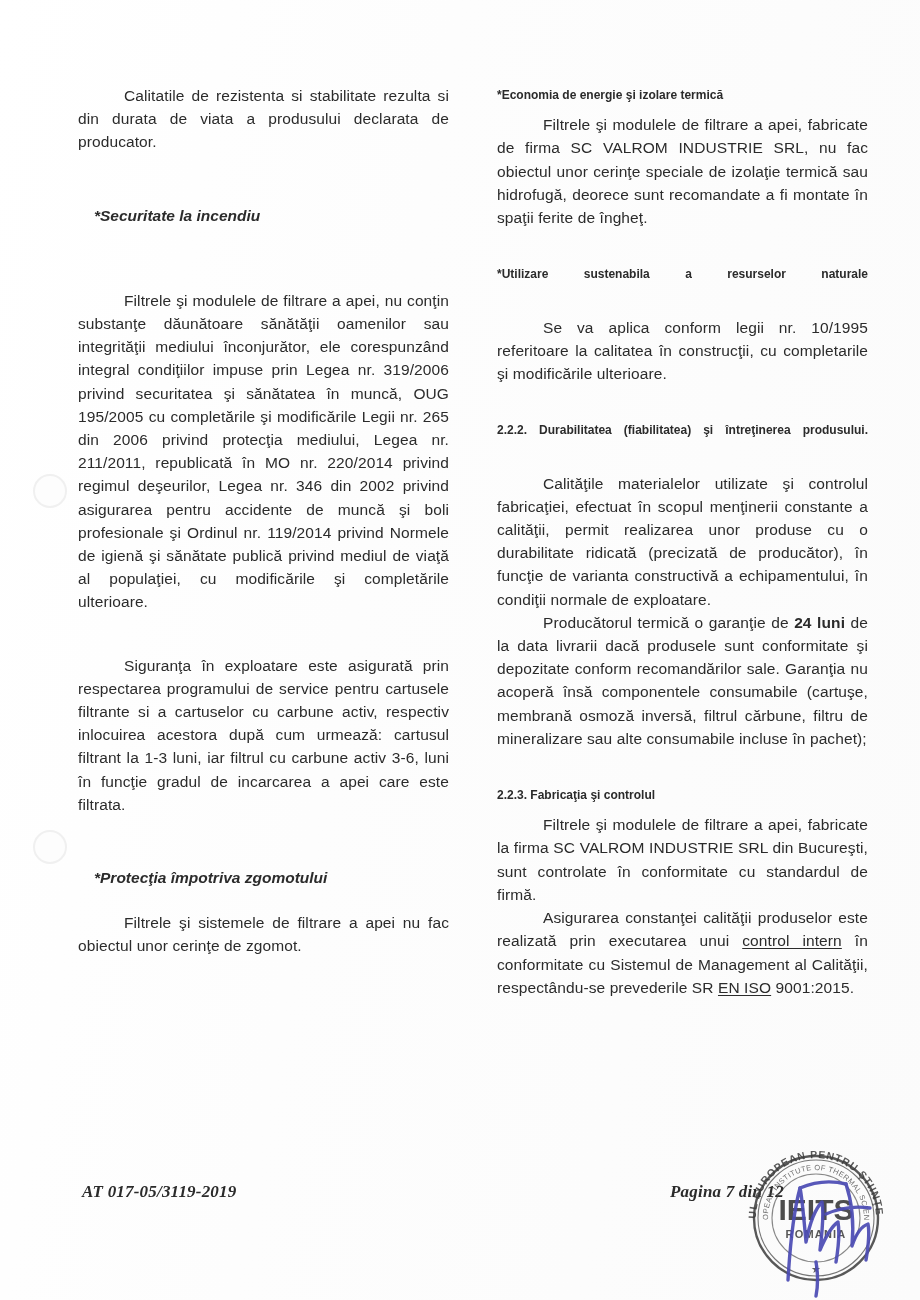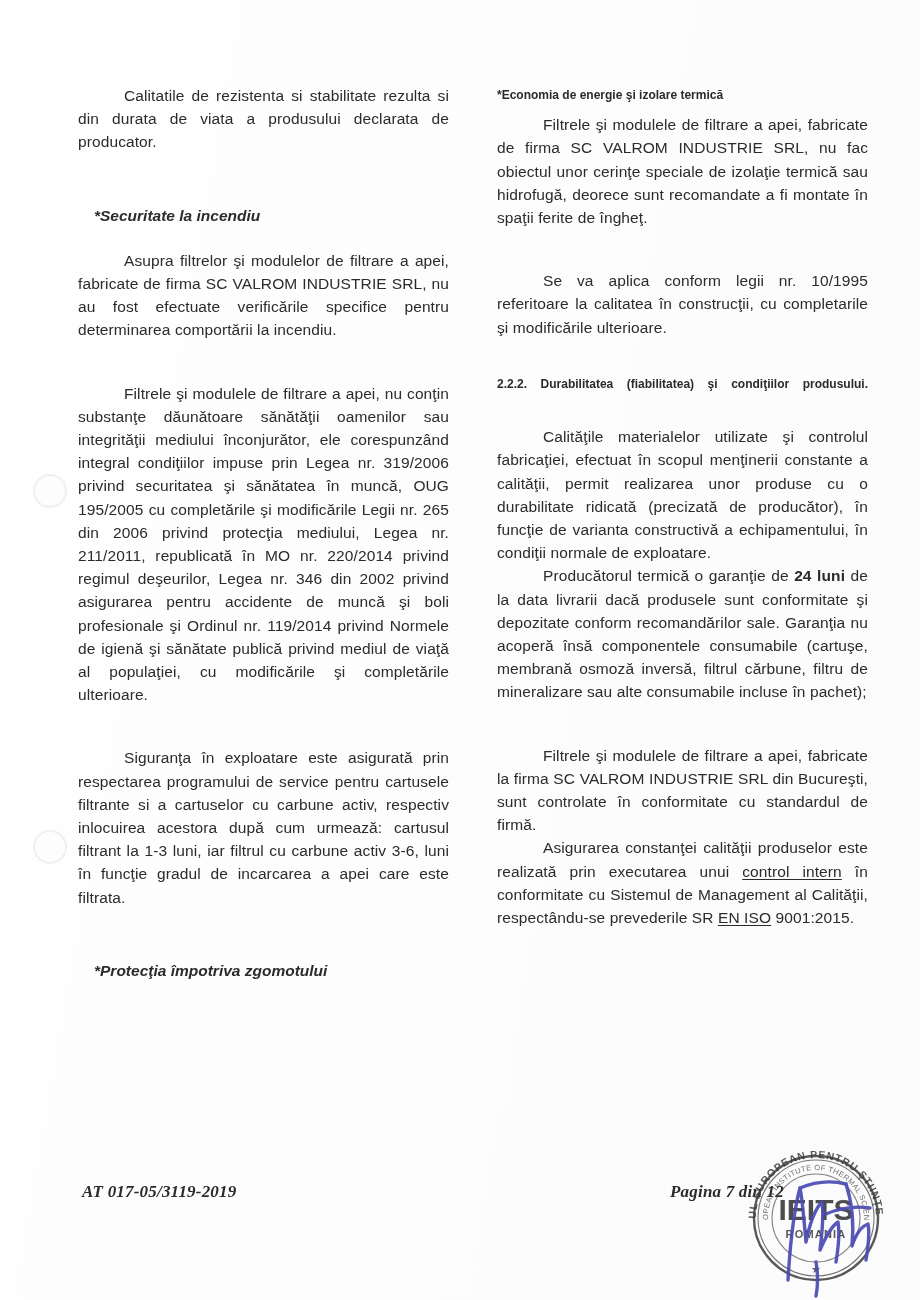--- a/index.html
+++ b/index.html
@@ -143,59 +143,61 @@
   <div class="columns">
 
     <div class="col">
 
       <p class="body">Calitatile de rezistenta si stabilitate rezulta si din durata de viata a produsului declarata de producator.</p>
 
       <div class="sp-lg"></div>
 
       <h3 class="heading-italic">*Securitate la incendiu</h3>
       <div class="sp-xs"></div>
-      <p class="body">Asupra filtrelor şi modulelor de filtrare a apei, fabricate de firma SC VALROM INDUSTRIE SRL, nu au fost efectuate verificările specifice pentru determinarea comportării la incendiu.</p>
 
       <div class="sp-lg"></div>
 
       <div class="sp-xs"></div>
       <p class="body">Filtrele şi modulele de filtrare a apei, nu conţin substanţe dăunătoare sănătăţii oamenilor sau integrităţii mediului înconjurător, ele corespunzând integral condiţiilor impuse prin Legea nr. 319/2006 privind securitatea şi sănătatea în muncă, OUG 195/2005 cu completările şi modificările Legii nr. 265 din 2006 privind protecţia mediului, Legea nr. 211/2011, republicată în MO nr. 220/2014 privind regimul deşeurilor, Legea nr. 346 din 2002 privind asigurarea pentru accidente de muncă şi boli profesionale şi Ordinul nr. 119/2014 privind Normele de igienă şi sănătate publică privind mediul de viaţă al populaţiei, cu modificările şi completările ulterioare.</p>
 
       <div class="sp-lg"></div>
 
       <div class="sp-xs"></div>
       <p class="body">Siguranţa în exploatare este asigurată prin respectarea programului de service pentru cartusele filtrante si a cartuselor cu carbune activ, respectiv inlocuirea acestora după cum urmează: cartusul filtrant la 1-3 luni, iar filtrul cu carbune activ 3-6, luni în funcţie gradul de incarcarea a apei care este filtrata.</p>
 
       <div class="sp-lg"></div>
 
       <h3 class="heading-italic">*Protecţia împotriva zgomotului</h3>
       <div class="sp-xs"></div>
+      <p class="body">Filtrele şi sistemele de filtrare a apei nu fac obiectul unor cerinţe de zgomot.</p>
 
     </div>
 
     <div class="col">
 
       <h3 class="heading-bold">*Economia de energie şi izolare termică</h3>
       <div class="sp-xs"></div>
       <p class="body">Filtrele şi modulele de filtrare a apei, fabricate de firma SC VALROM INDUSTRIE SRL, nu fac obiectul unor cerinţe speciale de izolaţie termică sau hidrofugă, deorece sunt recomandate a fi montate în spaţii ferite de îngheţ.</p>
 
       <div class="sp-lg"></div>
 
+      <h3 class="heading-bold justify-both">*Utilizare sustenabila a resurselor naturale</h3>
       <div class="sp-xs"></div>
       <p class="body">Se va aplica conform legii nr. 10/1995 referitoare la calitatea în construcţii, cu completarile şi modificările ulterioare.</p>
 
       <div class="sp-lg"></div>
 
-      <h3 class="heading-bold justify-both">2.2.2. Durabilitatea (fiabilitatea) şi condiţiilor produsului.</h3>
+      <h3 class="heading-bold justify-both">2.2.2. Durabilitatea (fiabilitatea) şi întreţinerea produsului.</h3>
       <div class="sp-xs"></div>
       <p class="body">Calităţile materialelor utilizate şi controlul fabricaţiei, efectuat în scopul menţinerii constante a calităţii, permit realizarea unor produse cu o durabilitate ridicată (precizată de producător), în funcţie de varianta constructivă a echipamentului, în condiţii normale de exploatare.</p>
       <p class="body tight"><span>Producătorul termică o garanţie de </span><b class="strong">24 luni</b><span> de la data livrarii dacă produsele sunt conformitate şi depozitate conform recomandărilor sale. Garanţia nu acoperă însă componentele consumabile (cartuşe, membrană osmoză inversă, filtrul cărbune, filtru de mineralizare sau alte consumabile incluse în pachet);</span></p>
 
       <div class="sp-lg"></div>
 
+      <h3 class="heading-bold">2.2.3. Fabricaţia şi controlul</h3>
       <div class="sp-xs"></div>
       <p class="body">Filtrele şi modulele de filtrare a apei, fabricate la firma SC VALROM INDUSTRIE SRL din Bucureşti, sunt controlate în conformitate cu standardul de firmă.</p>
       <p class="body tight"><span>Asigurarea constanţei calităţii produselor este realizată prin executarea unui </span><u class="uline">control intern</u><span> în conformitate cu Sistemul de Management al Calităţii, respectându-se prevederile SR </span><u class="uline">EN ISO</u><span> 9001:2015.</span></p>
 
     </div>
   </div>
 
   <div class="footer-left">AT 017-05/3119-2019</div>
   <div class="footer-right">Pagina 7 din 12</div>
 

